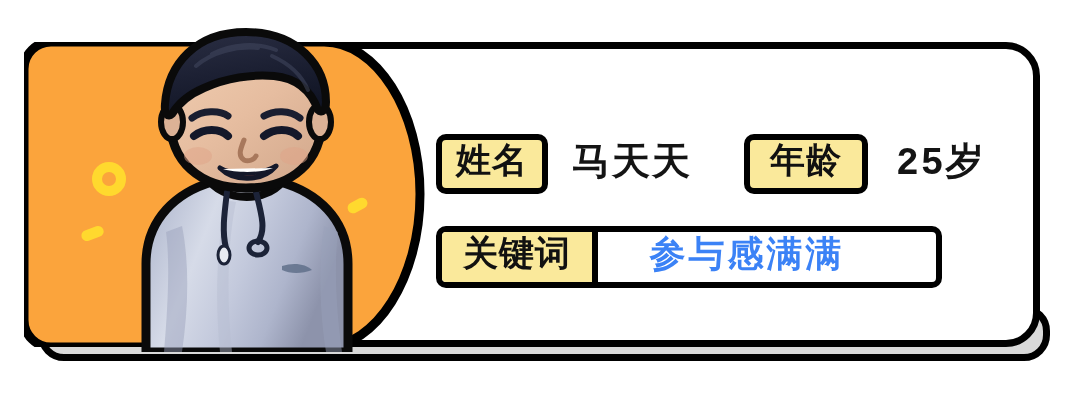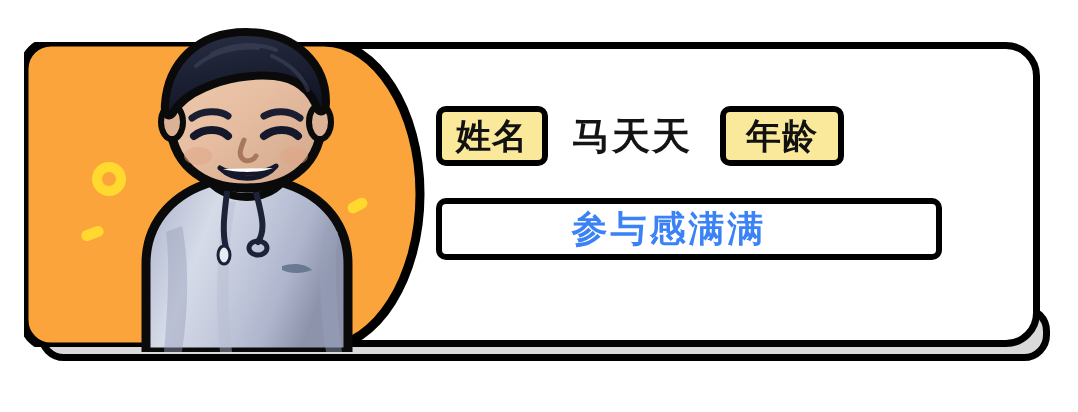--- a/index.html
+++ b/index.html
@@ -106,30 +106,31 @@
     top: -16px;
     width: 290px;
     height: 326px;
     z-index: 6;
   }
 
   
   .info {
     position: absolute;
     left: 432px;
-    top: 30px;
+    top: 58px;
     width: 560px;
     height: 305px;
     z-index: 4;
     display: flex;
     flex-direction: column;
     justify-content: center;
     gap: 32px;
     padding-left: 4px;
     box-sizing: border-box;
+    font-family: Liberation Mono, monospace;
   }
 
   .row {
     display: flex;
     align-items: center;
   }
 
   .chip {
     background: #fae99b;
     border: 6px solid #000000;
@@ -150,21 +151,21 @@
   .value {
     font-size: 38px;
     font-weight: bold;
     color: #141414;
     letter-spacing: 2px;
     line-height: 1;
     white-space: nowrap;
   }
 
   .row-1 .chip-name { width: 112px; }
-  .row-1 .value-name { margin-left: 24px; margin-right: 28px; }
+  .row-1 .value-name { margin-left: 24px; margin-right: 52px; }
   .row-1 .chip-age { width: 124px; }
   .row-1 .value-age { margin-left: 28px; }
 
   
   .field {
     display: flex;
     align-items: stretch;
     border: 6px solid #000000;
     border-radius: 10px;
     box-sizing: border-box;
@@ -325,22 +326,24 @@
       <ellipse cx="208" cy="130" rx="14" ry="9" fill="#dfa488" opacity="0.5"></ellipse>
     </svg>
   </div>
 
   <div class="info">
 
     <div class="row row-1">
       <div class="chip chip-name">姓名</div>
       <div class="value value-name">马天天</div>
       <div class="chip chip-age">年龄</div>
+      <div class="value value-age">25岁</div>
     </div>
 
     <div class="row row-2">
       <div class="field">
+        <div class="field-label">关键词</div>
         <div class="field-value">参与感满满</div>
       </div>
     </div>
 
   </div>
 </div>
 
 </body></html>

